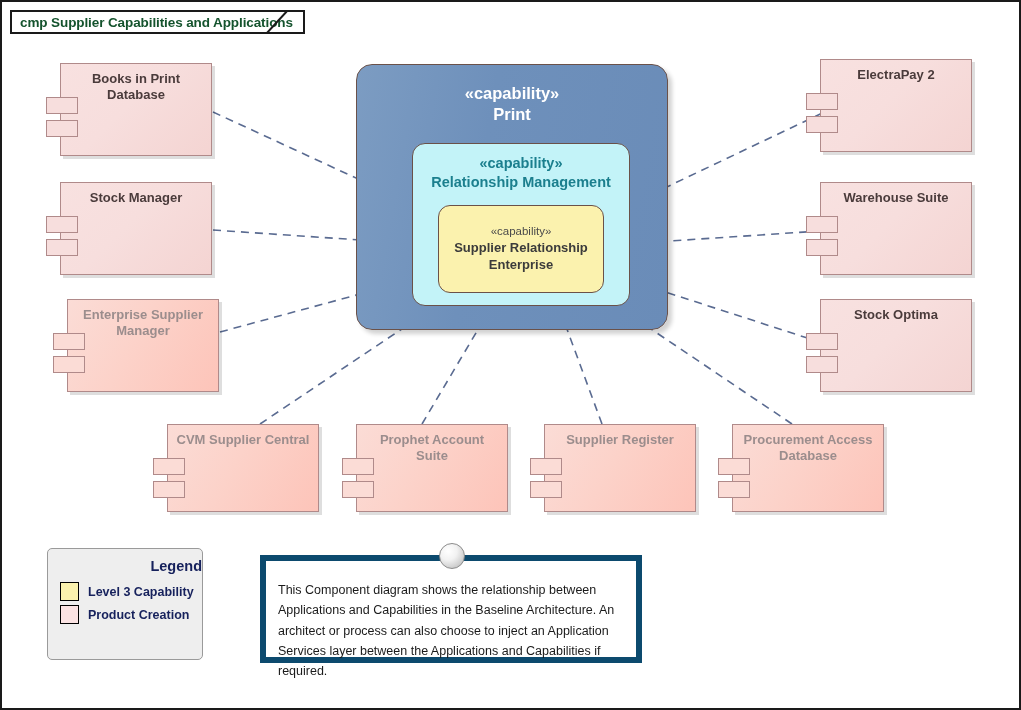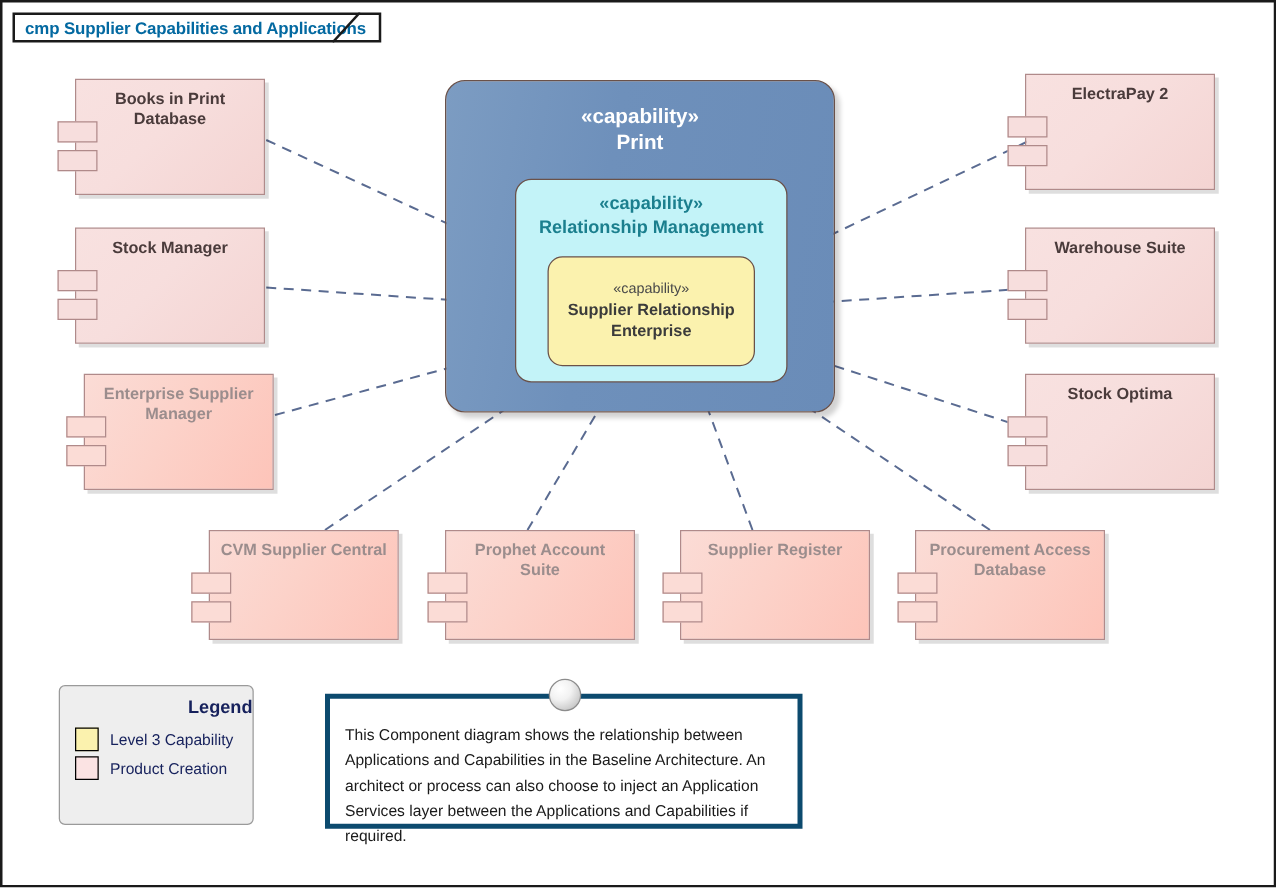--- a/index.html
+++ b/index.html
@@ -32,21 +32,21 @@
     align-items: center;
     background: #ffffff;
     border: 2px solid #1a1a1a;
     border-bottom: 2px solid #1a1a1a;
     box-sizing: border-box;
     z-index: 30;
   }
   .frame-tab .tab-label {
     font-size: 13.5px;
     font-weight: bold;
-    color: #0369a1;
+    color: #14532d;
     white-space: nowrap;
     letter-spacing: -0.1px;
   }
   .frame-tab-corner {
     position: absolute;
     left: 264px;
     top: 8px;
     width: 24px;
     height: 24px;
     z-index: 30;
@@ -197,20 +197,21 @@
     font-size: 14.5px;
     font-weight: bold;
     color: #16215c;
     padding-top: 9px;
     padding-bottom: 6px;
   }
   .legend-row {
     display: flex;
     align-items: center;
     padding: 2px 0 2px 12px;
+    font-weight: bold;
   }
   .legend-swatch {
     width: 19px;
     height: 19px;
     border: 1px solid #000000;
     box-sizing: border-box;
     margin-right: 9px;
     flex: none;
   }
   .legend-label {
@@ -220,21 +221,21 @@
   }
 
   
   .note {
     position: absolute;
     left: 258px;
     top: 553px;
     width: 382px;
     height: 108px;
     background: #ffffff;
-    border: 4px solid #0c4a6e;
+    border: 6px solid #0c4a6e;
     box-sizing: border-box;
     z-index: 15;
     padding: 19px 14px 14px 12px;
   }
   .note-text {
     font-size: 12.5px;
     color: #1a1a1a;
     line-height: 1.62;
   }
   .note-anchor {

